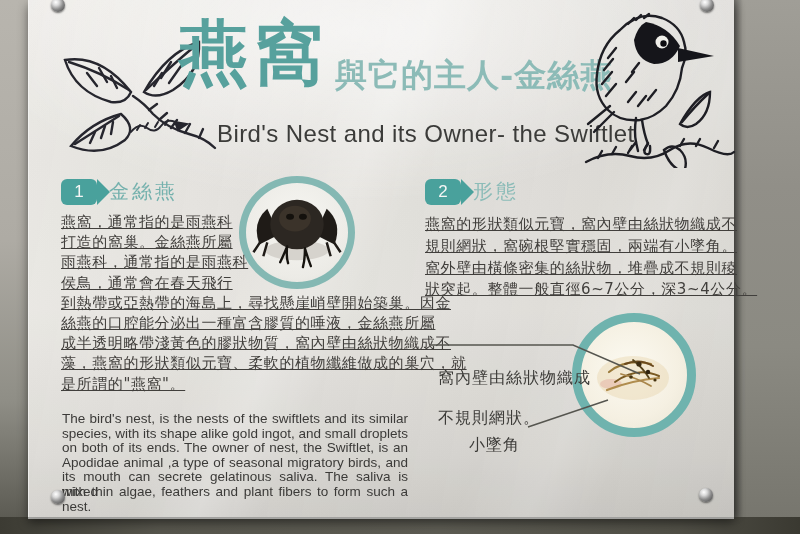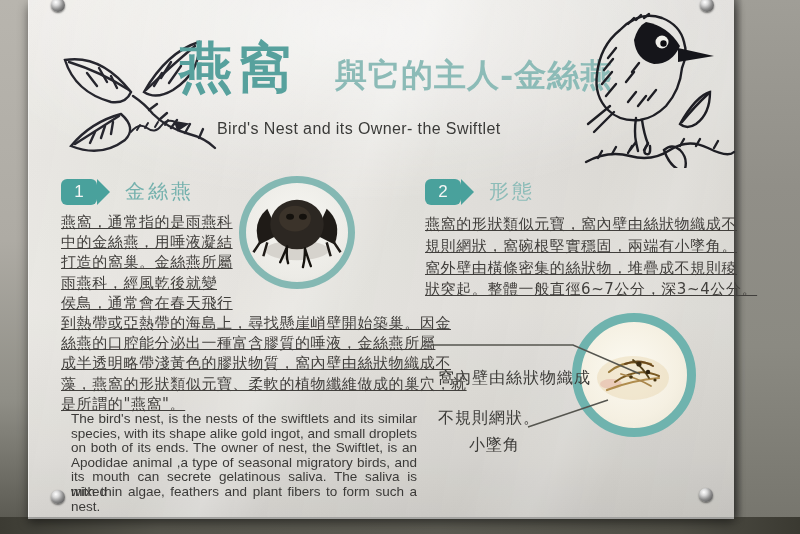--- a/index.html
+++ b/index.html
@@ -41,45 +41,45 @@
                transparent 70%, rgba(255,255,255,.14) 78%, transparent 85%);
   }
   
   .screw{
     position:absolute;width:14px;height:14px;border-radius:50%;
     background:radial-gradient(circle at 35% 30%, #ffffff 0%, #d8d8d8 25%, #8a8a8a 55%, #3a3a3a 100%);
     box-shadow:0 1px 2px rgba(0,0,0,.55);
   }
   
   .title-zh-main{
-    position:absolute;left:150px;top:24px;
+    position:absolute;left:150px;top:10px;
     font-family:"DejaVu Serif",serif;font-weight:bold;
-    font-size:54px;line-height:86px;letter-spacing:4px;color:#57a19d;
+    font-size:70px;line-height:86px;letter-spacing:4px;color:#57a19d;
     white-space:nowrap;
   }
   .title-zh-sub{
     position:absolute;left:306px;top:48px;
     font-family:"DejaVu Serif",serif;font-weight:bold;
     font-size:32px;line-height:54px;letter-spacing:1px;color:#8cbbb7;
     white-space:nowrap;
   }
   .title-en{
     position:absolute;left:188px;top:120px;
     font-family:"Liberation Sans",sans-serif;
-    font-size:16px;letter-spacing:.4px;color:#3b3b39;white-space:nowrap;
+    font-size:24px;letter-spacing:.4px;color:#3b3b39;white-space:nowrap;
   }
   
   .sec-header{position:absolute;display:flex;align-items:center;}
   .sec-badge{position:relative;width:36px;height:26px;background:#49a19c;border-radius:6px;
     display:flex;align-items:center;justify-content:center;
     color:#f4f6f5;font-family:"Liberation Sans",sans-serif;font-size:17px;}
   .sec-badge::after{content:"";position:absolute;left:100%;top:0;
     border-top:13px solid transparent;border-bottom:13px solid transparent;
     border-left:13px solid #49a19c;}
-  .sec-label{margin-left:28px;font-size:20px;letter-spacing:3px;color:#74b1ad;white-space:nowrap;}
+  .sec-label{margin-left:12px;font-size:20px;letter-spacing:3px;color:#74b1ad;white-space:nowrap;}
   .sec-label.light{color:#8cbcb8;}
   
   .zh-block{position:absolute;color:#413f3c;font-size:15px;letter-spacing:.6px;text-decoration:underline;}
   .zh-line{height:20.2px;line-height:20.2px;white-space:nowrap;}
   .zh-block2 .zh-line{height:21.8px;line-height:21.8px;}
   .en-block{position:absolute;left:58px;top:412px;width:346px;
     font-family:"Liberation Sans",sans-serif;font-size:13.5px;color:#3b3a38;}
   .en-line{height:14.6px;line-height:14.6px;text-align:justify;text-align-last:justify;white-space:nowrap0;}
   .en-line.last{text-align-last:left;}
   
@@ -182,32 +182,31 @@
       <ellipse cx="50" cy="42" rx="27" ry="25" fill="#2c2722"></ellipse>
       <ellipse cx="48" cy="36" rx="16" ry="13" fill="#3b332a"></ellipse>
       <ellipse cx="43" cy="34" rx="4" ry="3" fill="#14110d"></ellipse>
       <ellipse cx="56" cy="34" rx="4" ry="3" fill="#14110d"></ellipse>
       <path d="M40,64 q-4,10 -7,16 m7,-16 q-1,11 1,17 M58,66 q3,10 6,18 m-6,-18 q0,12 -2,19" stroke="#15120e" stroke-width="2.4" fill="none" stroke-linecap="round"></path>
     </svg>
   </div>
 
   <div class="zh-block" style="left:32px;top:212px">
     <div class="zh-line">燕窩，通常指的是雨燕科</div>
-    <div class="zh-line">中的金絲燕，用唾液凝結</div>
     <div class="zh-line">打造的窩巢。金絲燕所屬</div>
-    <div class="zh-line">雨燕科，經風乾後就變</div>
+    <div class="zh-line">雨燕科，通常指的是雨燕科</div>
     <div class="zh-line">侯鳥，通常會在春天飛行</div>
     <div class="zh-line">到熱帶或亞熱帶的海島上，尋找懸崖峭壁開始築巢。因金</div>
     <div class="zh-line">絲燕的口腔能分泌出一種富含膠質的唾液，金絲燕所屬</div>
     <div class="zh-line">成半透明略帶淺黃色的膠狀物質，窩內壁由絲狀物織成不</div>
     <div class="zh-line">藻，燕窩的形狀類似元寶、柔軟的植物纖維做成的巢穴，就</div>
     <div class="zh-line">是所謂的"燕窩"。</div>
   </div>
 
-  <div class="en-block" style="left:42px">
+  <div class="en-block" style="left:33px">
     <div class="en-line">The bird's nest, is the nests of the swiftlets and its similar</div>
     <div class="en-line">species, with its shape alike gold ingot, and small droplets</div>
     <div class="en-line">on both of its ends. The owner of nest, the Swiftlet, is an</div>
     <div class="en-line">Apodidae animal ,a type of seasonal migratory birds, and</div>
     <div class="en-line">its mouth can secrete gelatinous saliva. The saliva is mixed</div>
     <div class="en-line last">with thin algae, feathers and plant fibers to form such a nest.</div>
   </div>
 
   <div class="sec-header" style="left:396px;top:178px">
     <div class="sec-badge">

